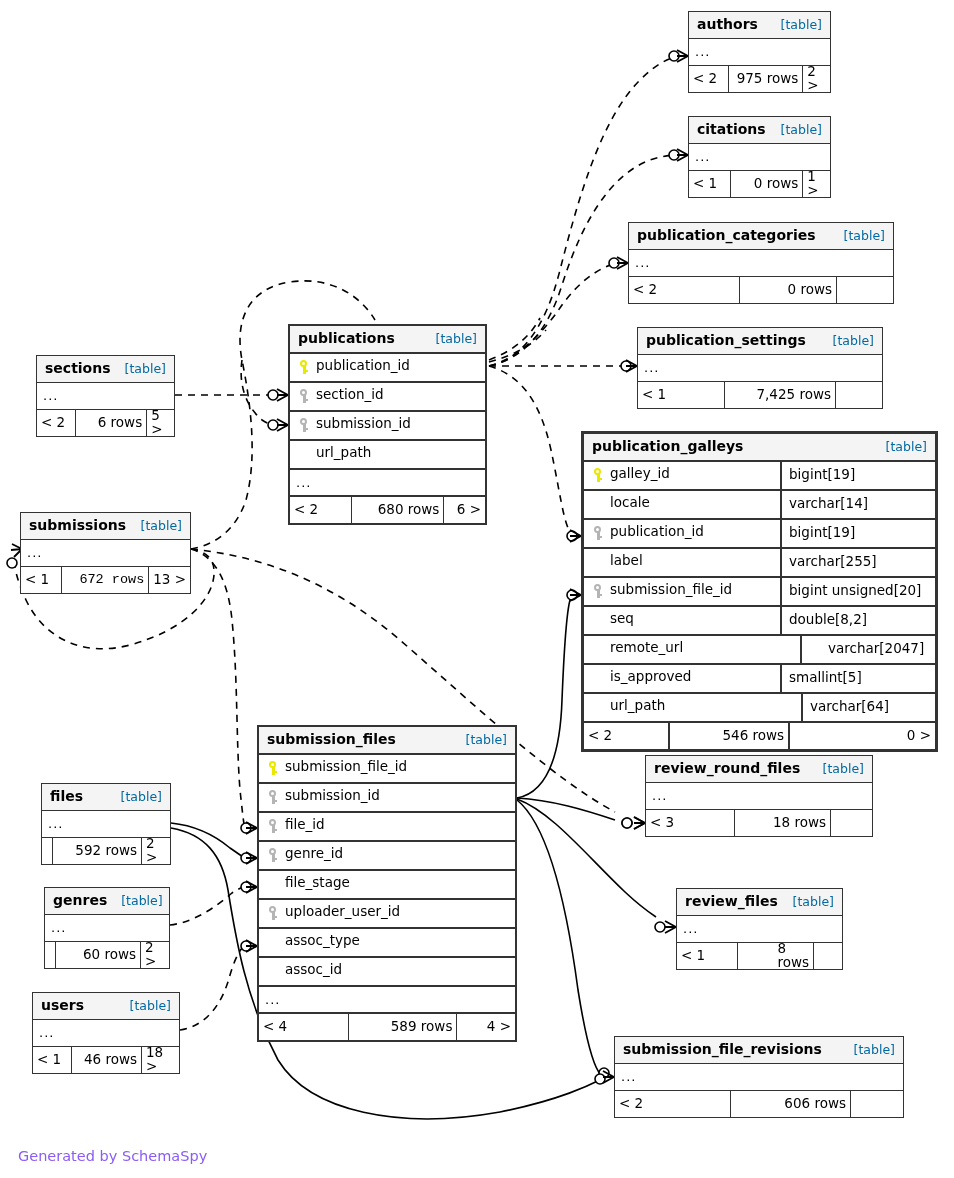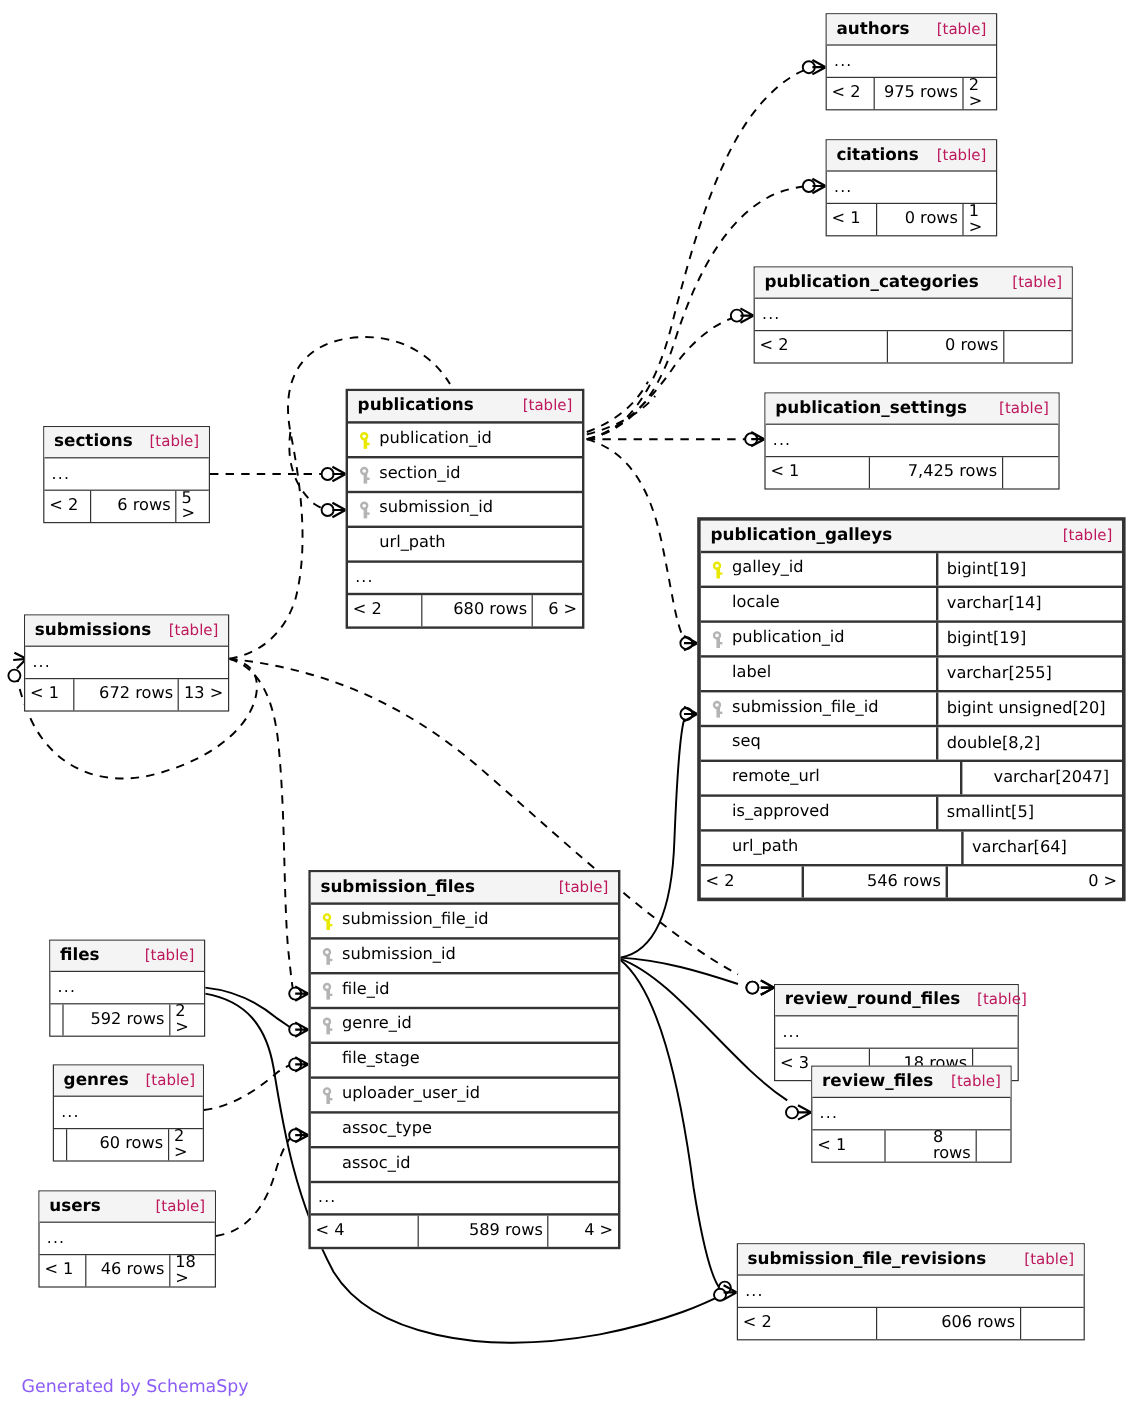--- a/index.html
+++ b/index.html
@@ -26,21 +26,21 @@
     background:#f4f4f4;
     border-bottom:1px solid #333333;
     padding:5px 8px 6px 8px;
     display:flex;align-items:baseline;justify-content:space-between;
     white-space:nowrap;
     box-sizing:border-box;
   }
   .w-med > .tn-title{border-bottom-width:2px;}
   .w-thick > .tn-title{border-bottom-width:2px;}
   .tn-name{font-weight:bold;font-size:14px;}
-  .tn-tag{font-size:12.5px;color:#be185d;padding-left:14px;}
+  .tn-tag{font-size:12.5px;color:#0369a1;padding-left:14px;}
 
   .tn-col{
     display:flex;align-items:center;
     border-bottom:1px solid #333333;
     height:29px;
     box-sizing:border-box;
     white-space:nowrap;
   }
   .w-med > .tn-col{border-bottom-width:2px;}
   .w-thick > .tn-col{border-bottom-width:2px;}
@@ -392,21 +392,21 @@
         </div>
       </div>
       <div class="table-node" style="left: 20px; top: 512px; width: 171px;">
         <div class="tn-title">
           <span class="tn-name">submissions</span>
           <span class="tn-tag">[table]</span>
         </div>
         <div class="tn-ellipsis">...</div>
         <div class="tn-foot">
           <div class="fc left" style="width: 40px;">&lt; 1</div>
-          <div class="fc mid" style="width: 88px;">672 rows</div>
+          <div class="fc mid" style="width: 88px; font-family: Liberation Mono, monospace;">672 rows</div>
           <div class="fc right" style="width: 42px;">13 &gt;</div>
         </div>
       </div>
       <div class="table-node w-med" style="left: 257px; top: 725px; width: 260px;">
         <div class="tn-title">
           <span class="tn-name">submission_files</span>
           <span class="tn-tag">[table]</span>
         </div>
         <div class="tn-col">
           <div class="cname">
@@ -512,21 +512,21 @@
           <span class="tn-name">users</span>
           <span class="tn-tag">[table]</span>
         </div>
         <div class="tn-ellipsis">...</div>
         <div class="tn-foot">
           <div class="fc left" style="width: 38px;">&lt; 1</div>
           <div class="fc mid" style="width: 70px;">46 rows</div>
           <div class="fc right" style="width: 38px;">18 &gt;</div>
         </div>
       </div>
-      <div class="table-node" style="left: 645px; top: 820px; width: 204px;">
+      <div class="table-node" style="left: 645px; top: 755px; width: 228px;">
         <div class="tn-title">
           <span class="tn-name">review_round_files</span>
           <span class="tn-tag">[table]</span>
         </div>
         <div class="tn-ellipsis">...</div>
         <div class="tn-foot">
           <div class="fc left" style="width: 88px;">&lt; 3</div>
           <div class="fc mid" style="width: 96px;">18 rows</div>
           <div class="fc right" style="width: 42px;"></div>
         </div>

